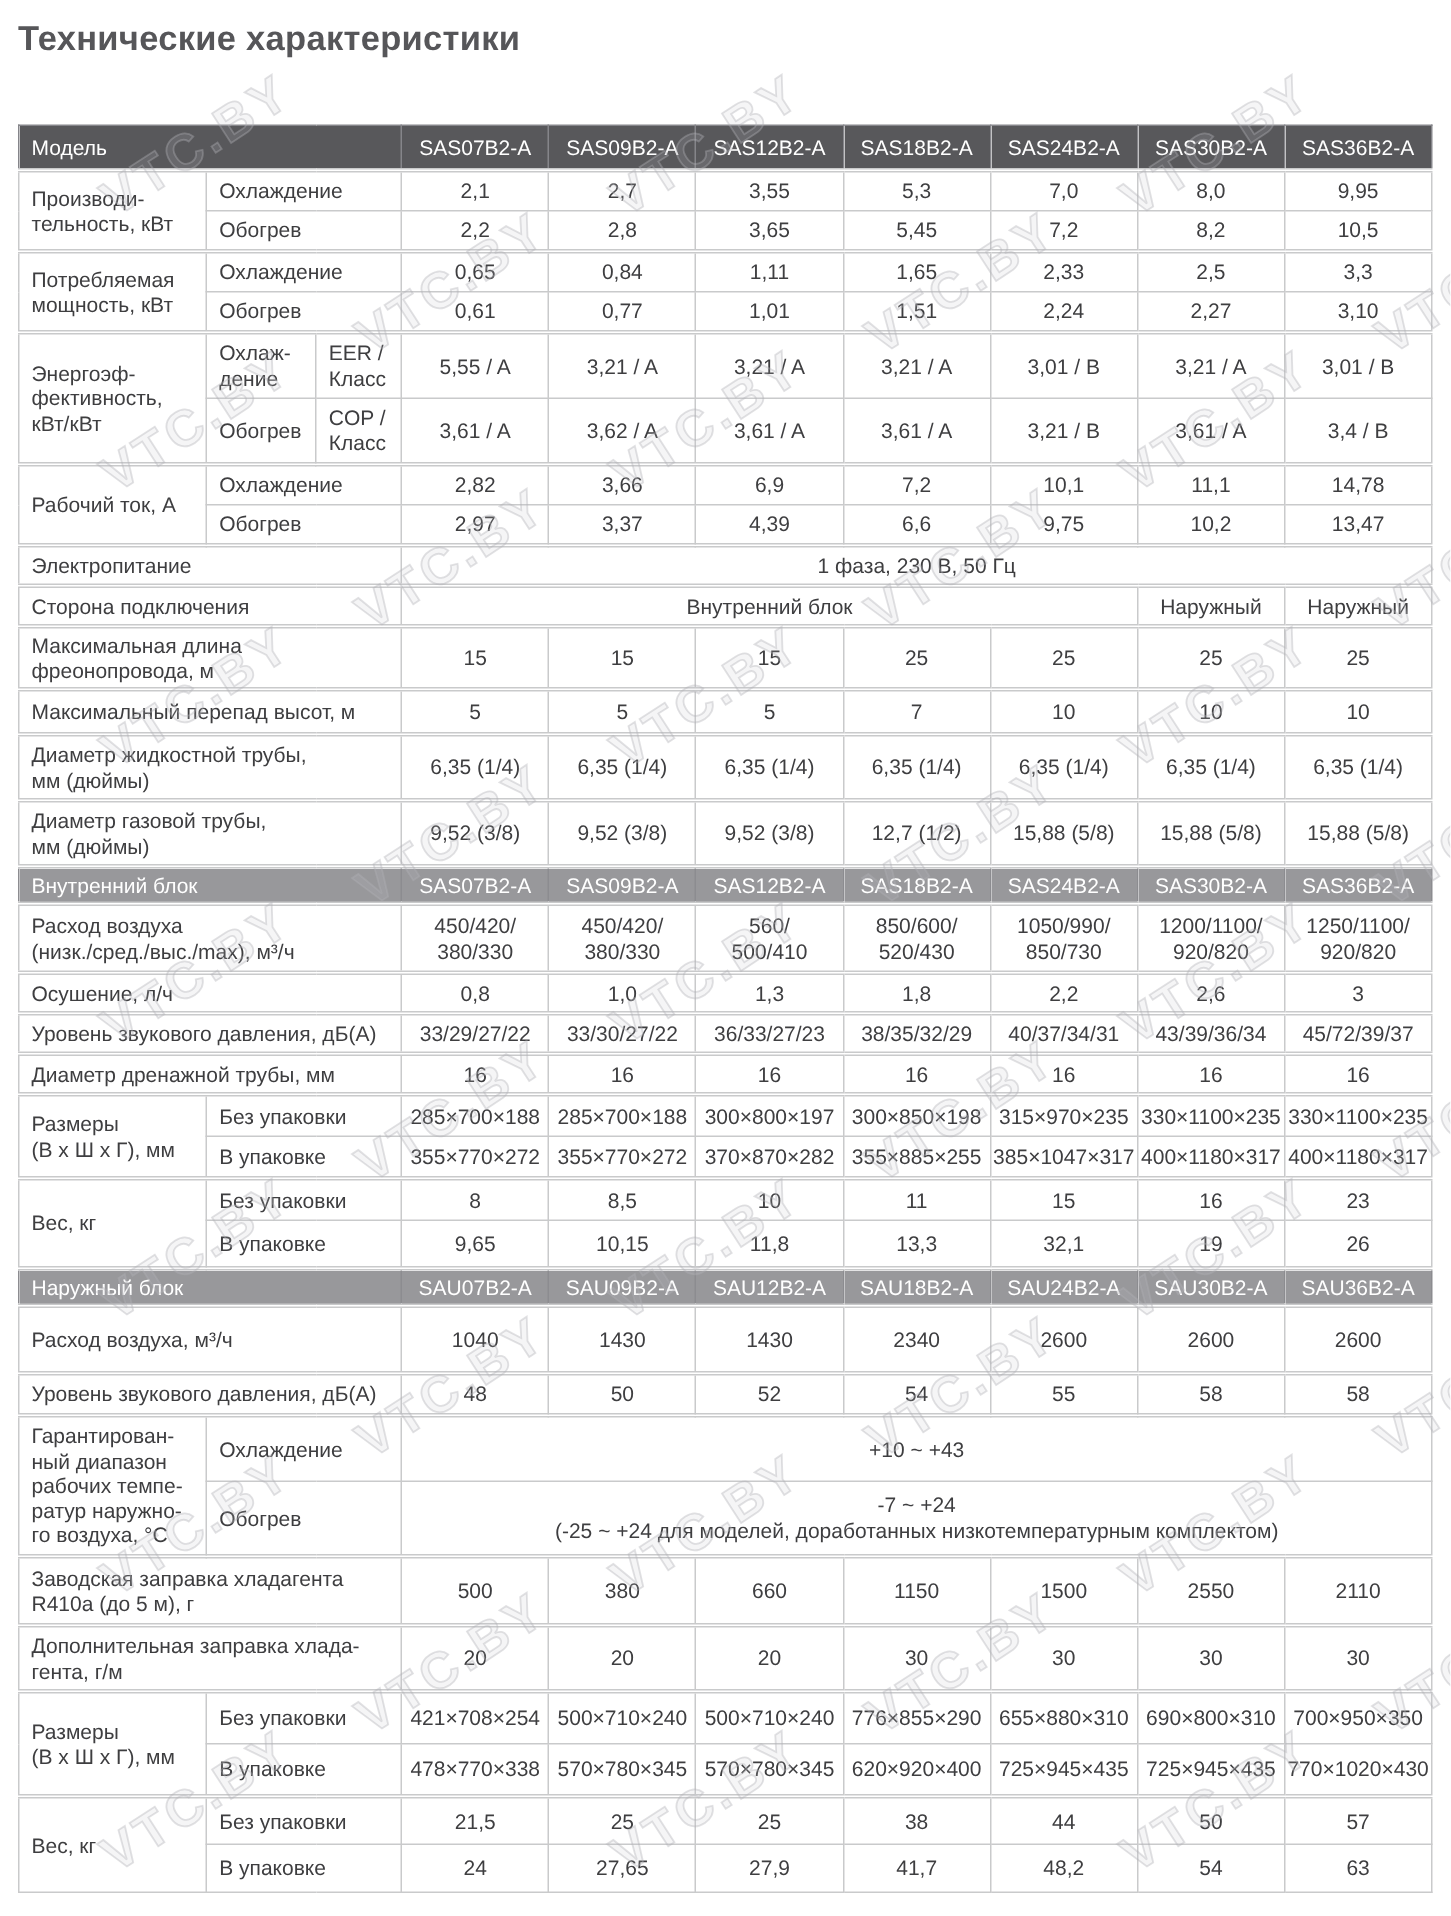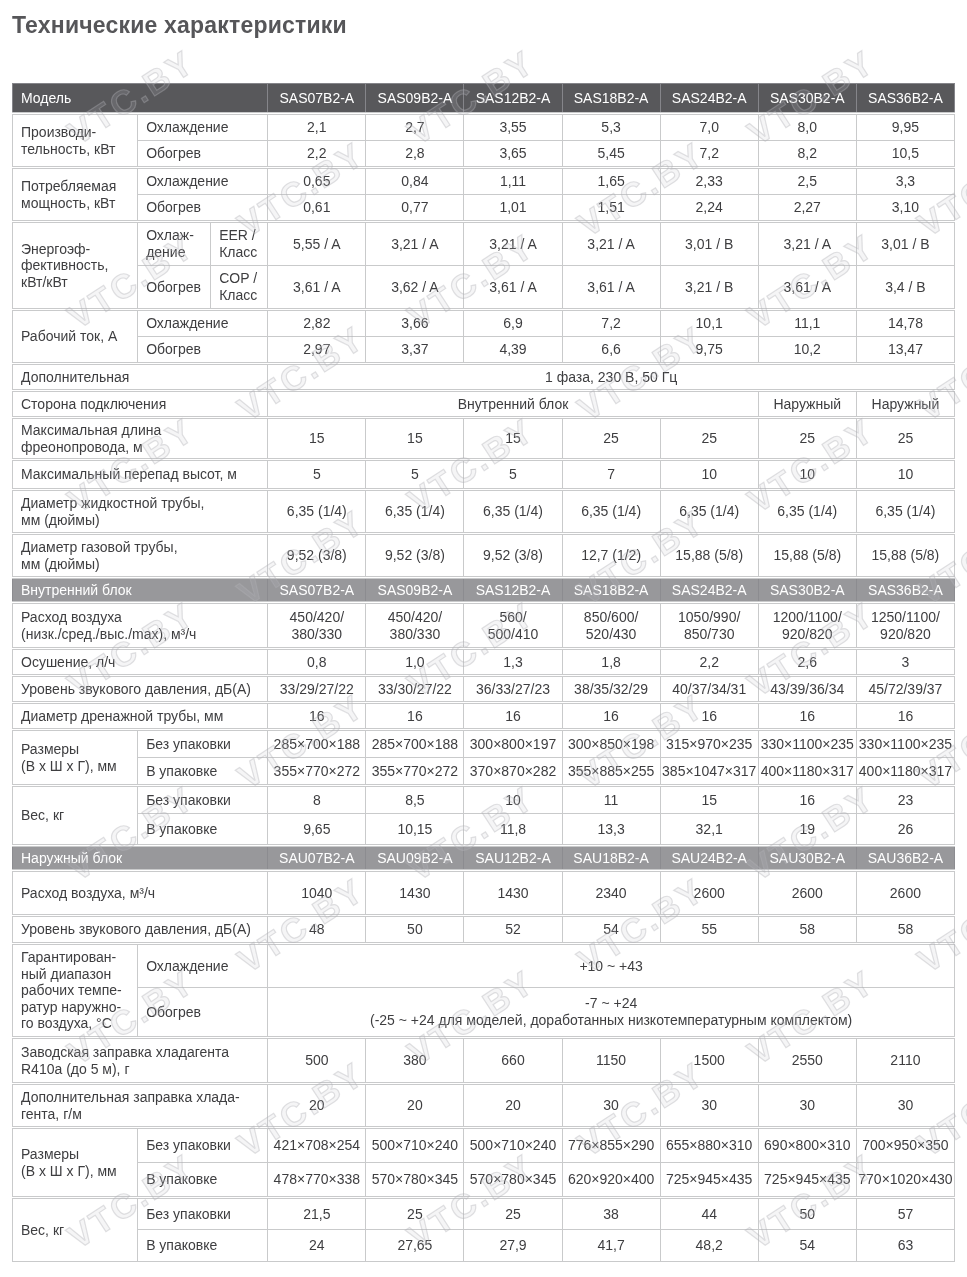--- a/index.html
+++ b/index.html
@@ -198,21 +198,21 @@
     <td class="val">2,97</td>
     <td class="val">3,37</td>
     <td class="val">4,39</td>
     <td class="val">6,6</td>
     <td class="val">9,75</td>
     <td class="val">10,2</td>
     <td class="val">13,47</td>
   </tr>
 
   <tr class="grp h27">
-    <td class="lbl3" colspan="3">Дополнительная</td>
+    <td class="lbl3" colspan="3">Электропитание</td>
     <td class="val" colspan="7">1 фаза, 230 В, 50 Гц</td>
   </tr>
 
   <tr class="grp h27">
     <td class="lbl3" colspan="3">Сторона подключения</td>
     <td class="val" colspan="5">Внутренний блок</td>
     <td class="val">Наружный</td>
     <td class="val">Наружный</td>
   </tr>
 

